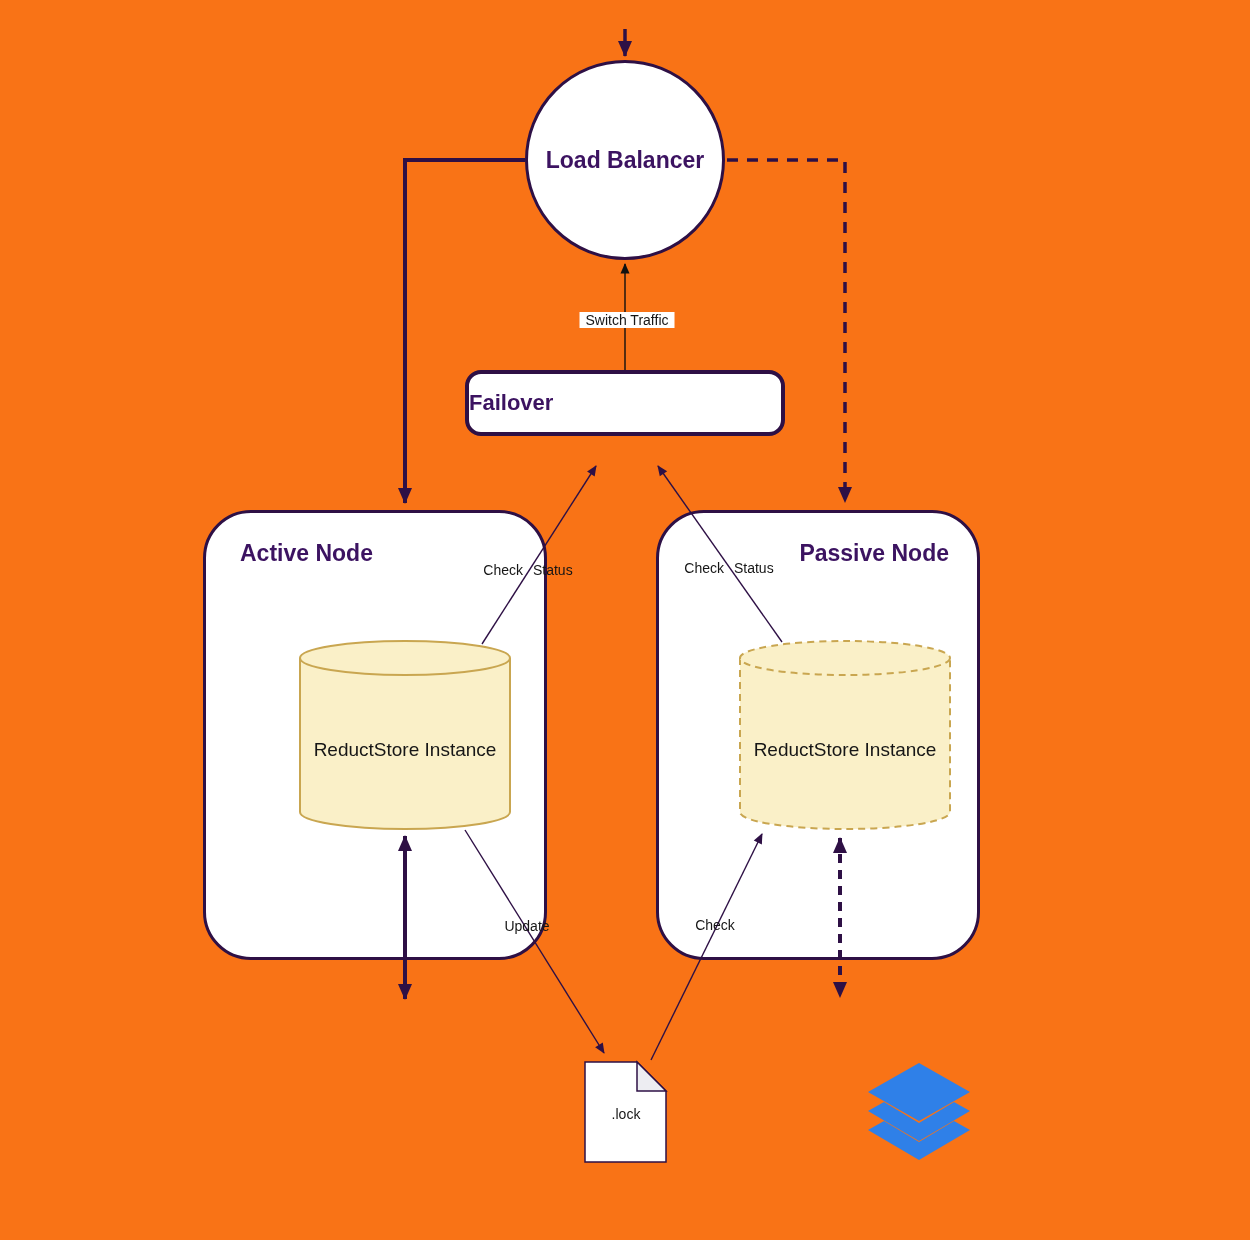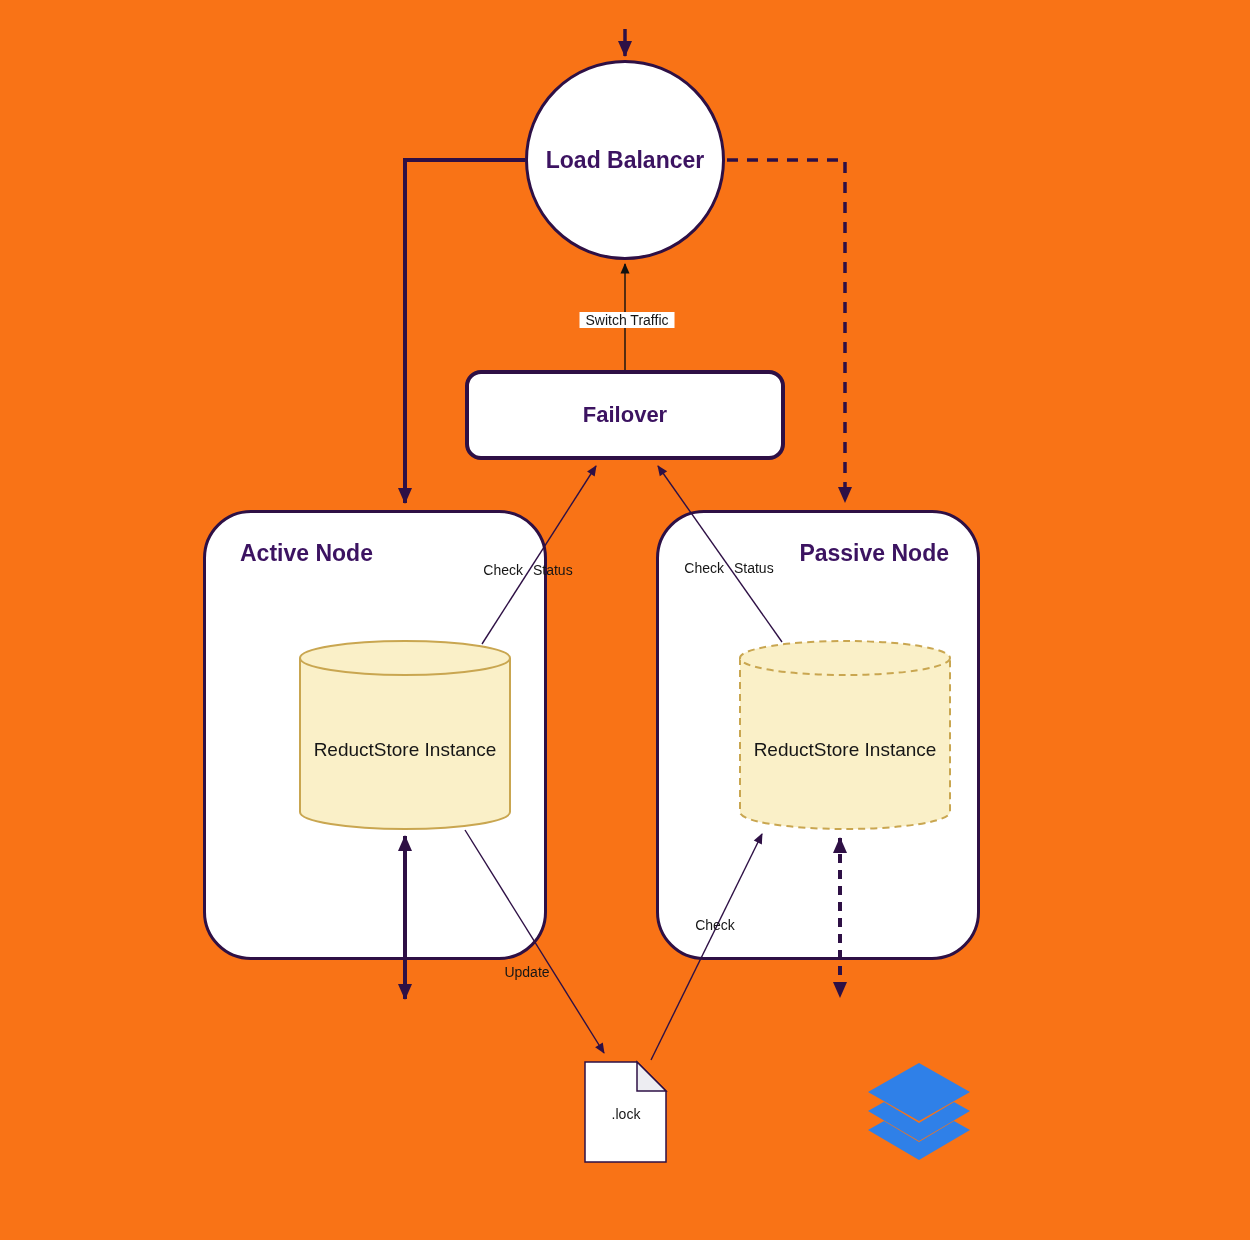--- a/index.html
+++ b/index.html
@@ -3,22 +3,22 @@
 <meta charset="utf-8">
 <style>
   html,body{margin:0;padding:0;background:#ffffff;}
   .canvas{
     position:relative;width:1250px;height:1240px;background:#f97316;
     font-family:"Liberation Sans",sans-serif;overflow:hidden;
   }
   .shape{position:absolute;box-sizing:border-box;background:#ffffff;border:3px solid #2e1045;}
   .lb-circle{left:525px;top:60px;width:200px;height:200px;border-radius:50%;
     display:flex;align-items:center;justify-content:center;}
-  .failover-box{left:465px;top:370px;width:320px;height:90px;border-radius:16px;border-width:4px;
-    display:flex;align-items:center;justify-content:center;}
+  .failover-box{left:465px;top:370px;width:320px;height:66px;border-radius:16px;border-width:4px;
+    display:flex;align-items:center;}
   .node-box{border-radius:48px;}
   .active-node{left:203px;top:510px;width:344px;height:450px;padding-left:28px;}
   .passive-node{left:656px;top:510px;width:324px;height:450px;text-align:right;}
   .storage-box{left:203px;top:1003px;width:847px;height:219px;border-radius:42px;border-width:4px;}
   .bold-label{font-weight:bold;font-size:23px;color:#3c1361;}
   .box-title{position:absolute;font-weight:bold;font-size:23px;color:#3c1361;white-space:nowrap;}
   .title-active{left:34px;top:27px;}
   .title-passive{right:28px;top:27px;}
   .title-storage{left:34px;top:26px;}
   .overlay{position:absolute;left:0;top:0;z-index:5;pointer-events:none;}
@@ -94,19 +94,19 @@
     <g fill="#2f80e8" transform="translate(868,1063)">
       <path d="M51,0 L102,29 L51,58 L0,29 Z"></path>
       <path d="M0,48 L16,39 L51,60 L86,39 L102,48 L51,78 Z"></path>
       <path d="M0,67 L16,58 L51,79 L86,58 L102,67 L51,97 Z"></path>
     </g>
   </svg>
 
   <span class="float-label whitebg" style="left:627px;top:320px;">Switch Traffic</span>
   <span class="float-label gap" style="left:528px;top:570px;">Check Status</span>
   <span class="float-label gap" style="left:729px;top:568px;">Check Status</span>
-  <span class="float-label" style="left:527px;top:972px;">Update</span>
+  <span class="float-label" style="left:527px;top:926px;">Update</span>
   <span class="float-label" style="left:715px;top:925px;">Check</span>
   <span class="float-label instance-label" style="left:405px;top:750px;">ReductStore Instance</span>
   <span class="float-label instance-label" style="left:845px;top:750px;">ReductStore Instance</span>
   <span class="float-label" style="left:626px;top:1114px;">.lock</span>
 
 </div>
 
 </body></html>

